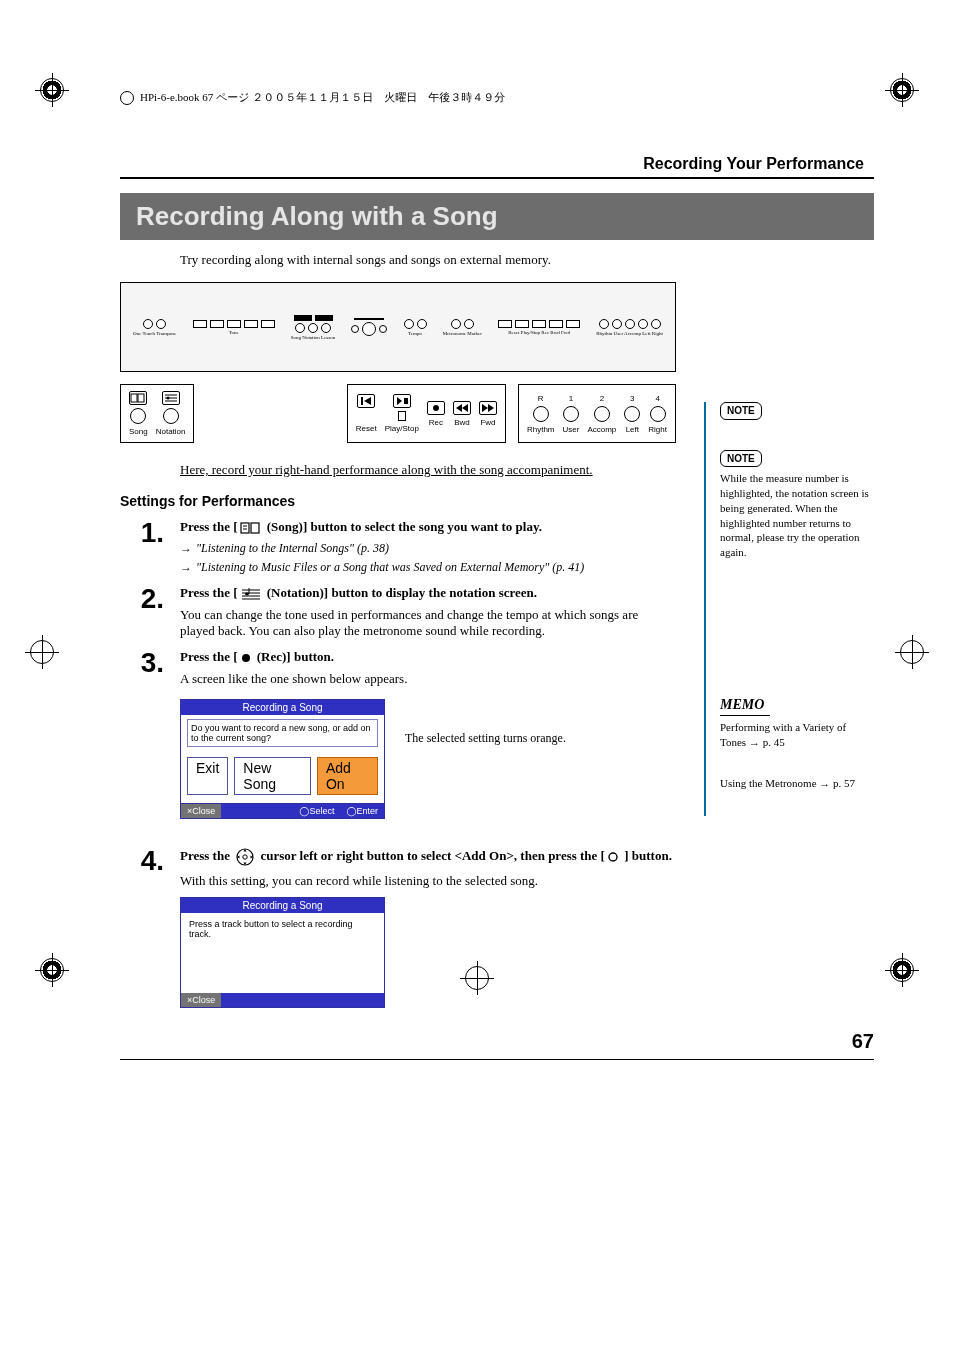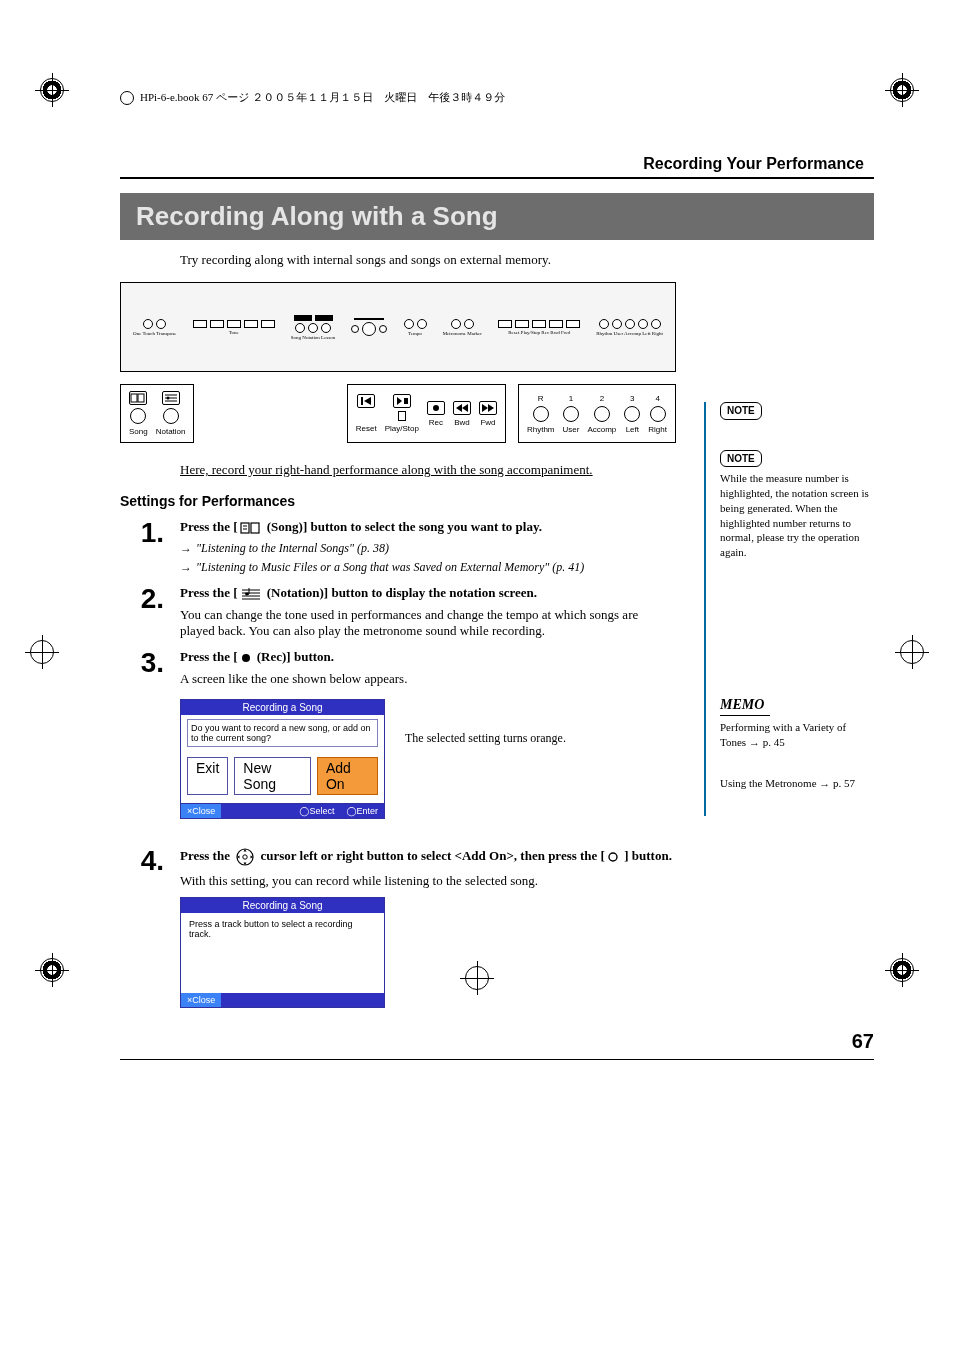--- a/index.html
+++ b/index.html
@@ -243,21 +243,21 @@
     }
     .ss-footer {
       background: #3030c0;
       color: #fff;
       display: flex;
       font-size: 9px;
     }
     .ss-footer span {
       padding: 2px 6px;
     }
-    .ss-footer .fl { background: #3b82f6; }
+    .ss-footer .fl { background: #737373; }
     .ss-row {
       display:flex; align-items:flex-start; gap: 20px;
     }
     .ss-caption {
       font-size: 12px;
       margin-top: 40px;
     }
     .note-badge {
       display: inline-block;
       border: 1.5px solid #000;

